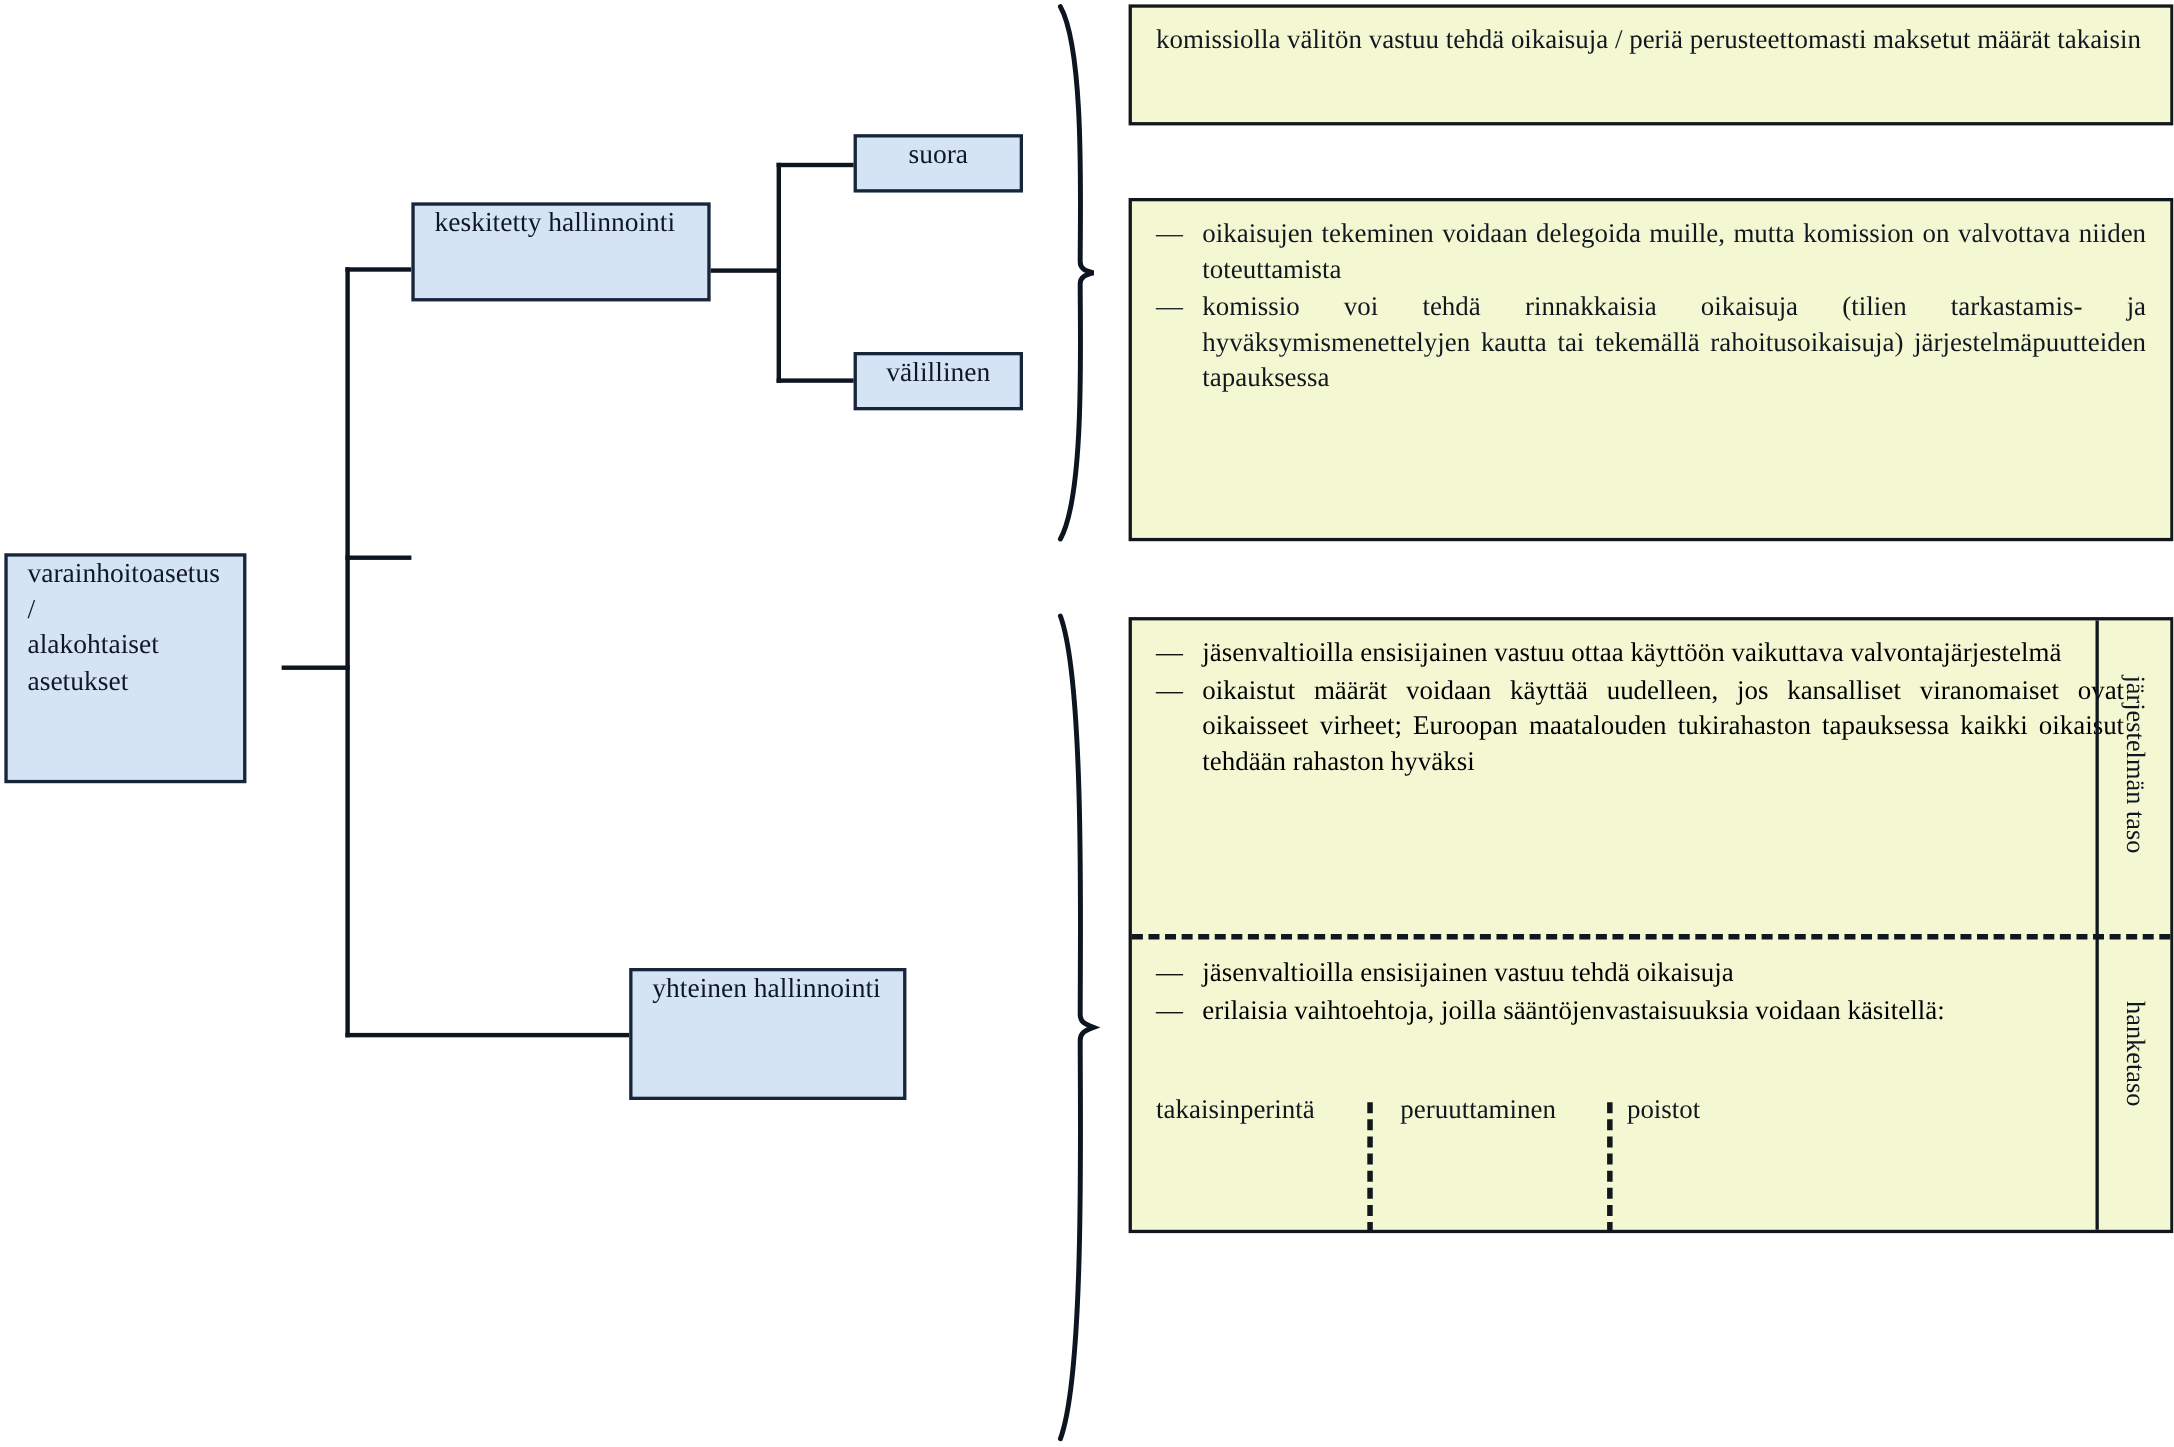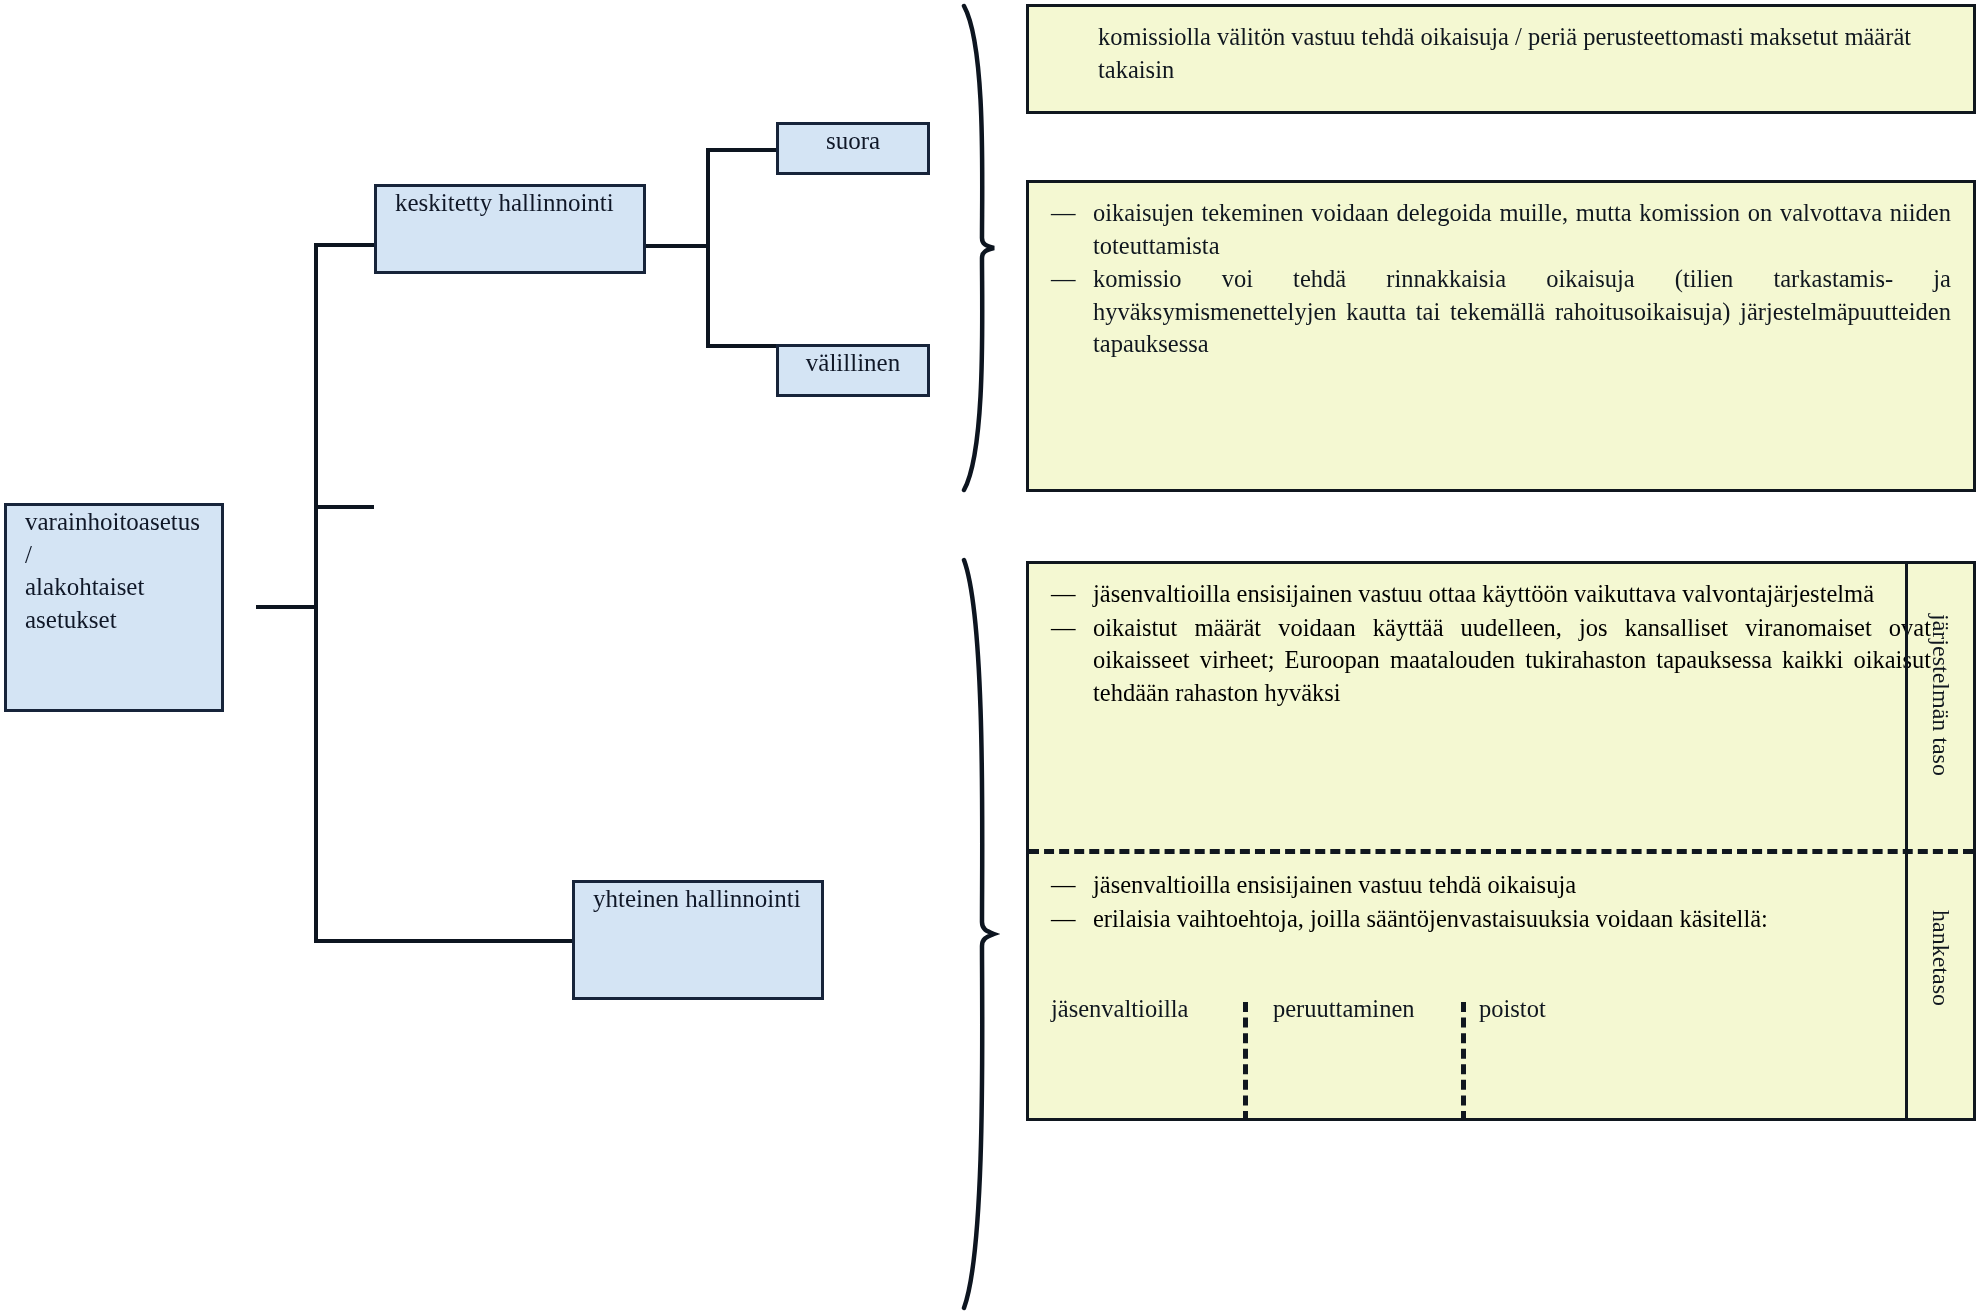--- a/index.html
+++ b/index.html
@@ -57,21 +57,20 @@
     border: 3px solid #10171f;
     box-sizing: border-box;
     color: #10171f;
   }
   .ypad {
     padding: 14px 22px 10px 22px;
   }
   .ytext {
     font-size: 24.5px;
     line-height: 1.33;
-    margin-left: 47px;
   }
   .bullets {
     list-style: none;
     margin: 0;
     padding: 0;
   }
   .bullets li {
     position: relative;
     padding-left: 42px;
     margin-bottom: 1px;
@@ -164,21 +163,21 @@
   </div>
 
   <div class="ln" style="left:646px; top:244px; width:64px; height:4px;"></div>
   <div class="ln" style="left:706px; top:148px; width:4px; height:200px;"></div>
   <div class="ln" style="left:706px; top:148px; width:72px; height:4px;"></div>
   <div class="ln" style="left:706px; top:344px; width:72px; height:4px;"></div>
 
   <div class="tbox center" style="left:776px; top:122px; width:154px; height:53px;">
     <span class="lbl">suora</span>
   </div>
-  <div class="tbox center" style="left:776px; top:320px; width:154px; height:53px;margin-top:24px;">
+  <div class="tbox center" style="left:776px; top:320px; width:154px; height:53px;">
     <span class="lbl">välillinen</span>
   </div>
 
   <div class="brace" style="left:956px; top:2px; width:46px; height:492px;">
     <svg width="46" height="492" viewBox="0 0 46 492" fill="none" xmlns="http://www.w3.org/2000/svg">
       <path d="M8 4 C30 44, 26 180, 26 236 C26 242, 30 244, 38 246 C30 248, 26 250, 26 256 C26 312, 30 448, 8 488" stroke="#0d1520" stroke-width="4.5" stroke-linecap="round" fill="none"></path>
     </svg>
   </div>
 
   <div class="brace" style="left:956px; top:556px; width:46px; height:756px;">
@@ -234,21 +233,21 @@
         <li>
           <span class="dash">—</span>
           <span>erilaisia vaihtoehtoja, joilla sääntöjenvastaisuuksia voidaan käsitellä:</span>
         </li>
       </ul>
     </div>
 
     <div class="vdashed" style="left:214px; top:438px; height:119px;"></div>
     <div class="vdashed" style="left:432px; top:438px; height:119px;"></div>
 
-    <div class="optlabel" style="left:22px; top:431px;">jäsenvaltioilla</div>
+    <div class="optlabel" style="left:22px; top:431px;">takaisinperintä</div>
     <div class="optlabel" style="left:232px; top:431px;margin-left:12px;">peruuttaminen</div>
     <div class="optlabel" style="left:450px; top:431px;">poistot</div>
 
     <div class="sidecol">
       <div class="vlabel" style="top:50px;">järjestelmän taso</div>
       <div class="vlabel" style="top:346px;">hanketaso</div>
     </div>
   </div>
 
 

